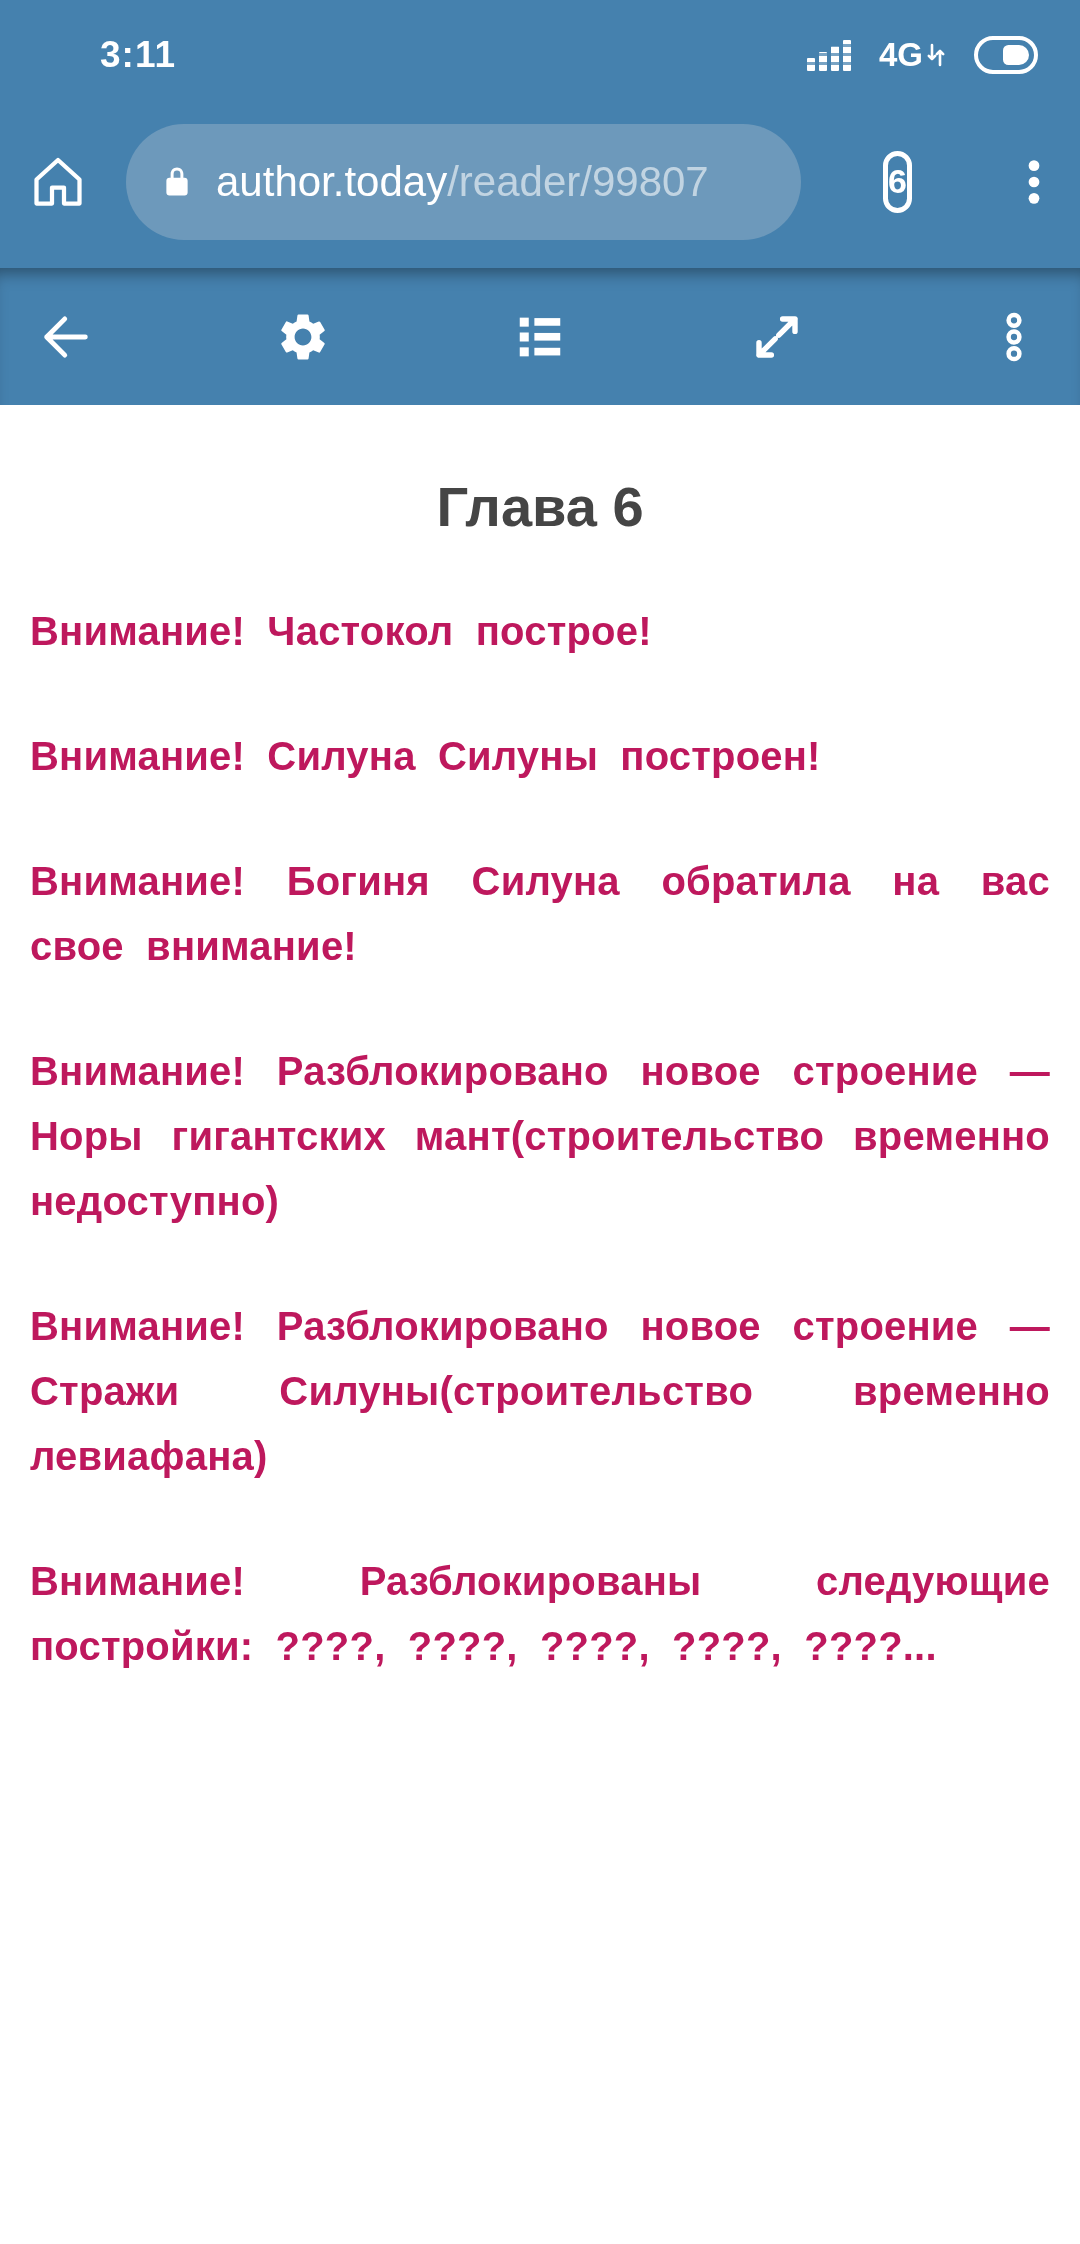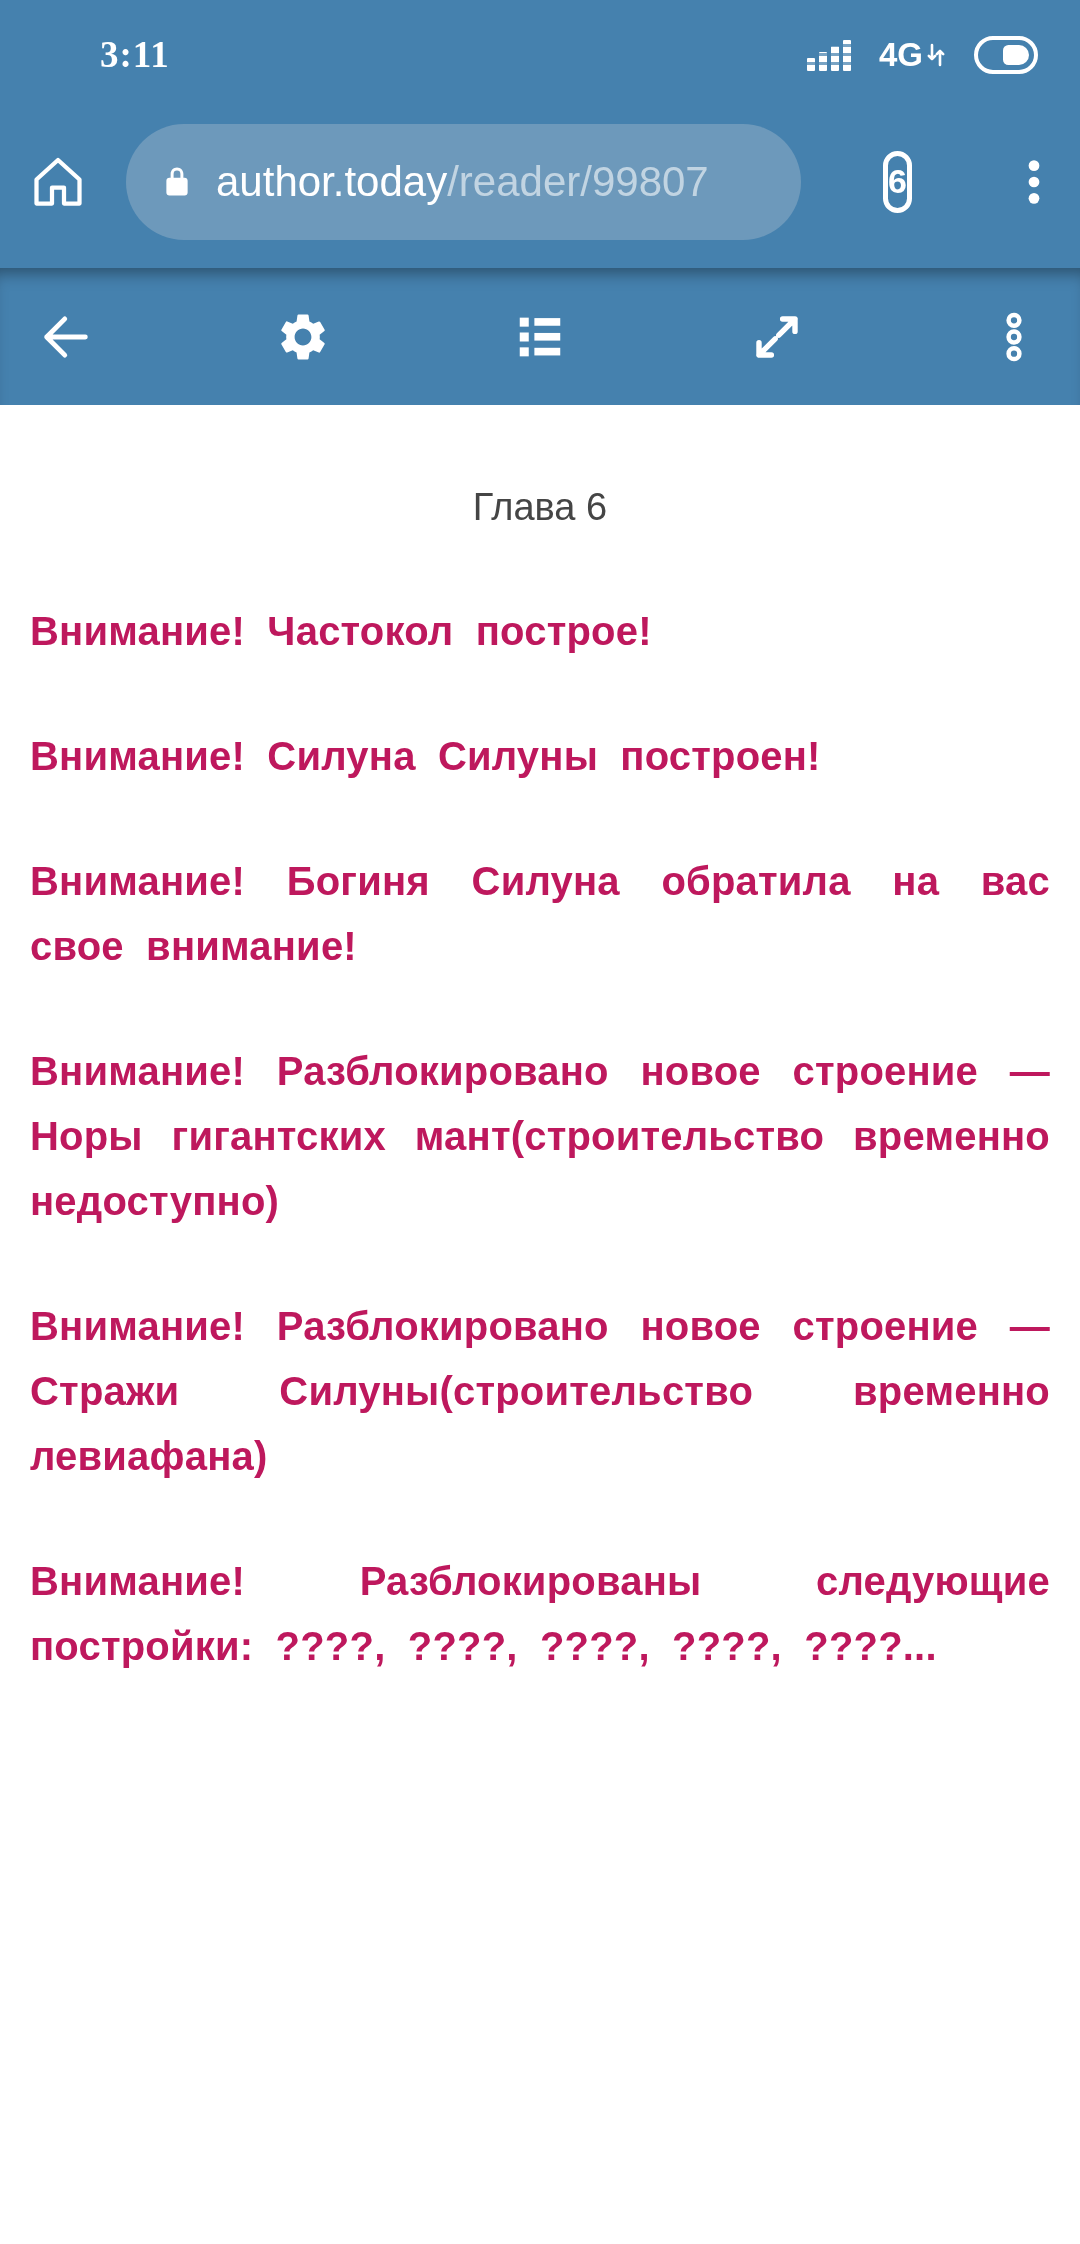--- a/index.html
+++ b/index.html
@@ -6,21 +6,21 @@
   .screen{
     width:1080px;height:2244px;overflow:hidden;position:relative;
     font-family:"Liberation Sans", sans-serif;background:#ffffff;
   }
   
   .status-bar{
     height:95px;background:#4581ae;display:flex;align-items:center;
     justify-content:space-between;padding:14px 42px 0 100px;box-sizing:border-box;
     color:#fff;
   }
-  .status-time{font-size:37px;font-weight:700;letter-spacing:1px;font-family:Liberation Serif, serif;}
+  .status-time{font-size:37px;font-weight:700;letter-spacing:1px;}
   .status-right{display:flex;align-items:center;gap:28px;}
   .signal{display:flex;align-items:flex-end;gap:4px;height:32px;}
   .signal .bar{
     width:8px;border-radius:1px;
     background:repeating-linear-gradient(to top,#fff 0 6px,rgba(255,255,255,.28) 6px 9px);
   }
   .network{display:flex;align-items:center;gap:3px;}
   .network-label{font-size:33px;font-weight:700;}
   .battery{position:relative;width:64px;height:38px;border:4px solid #fff;border-radius:19px;box-sizing:border-box;}
   .battery .charge{position:absolute;top:5px;bottom:5px;right:5px;width:26px;background:#fff;border-radius:6px 11px 11px 6px;}
@@ -43,21 +43,21 @@
   
   .reader-toolbar{
     height:137px;background:#4581ae;display:flex;align-items:center;
     justify-content:space-between;padding:0 36px;box-sizing:border-box;
     box-shadow:inset 0 14px 16px -9px rgba(0,0,0,.38);
   }
   .tool-btn{width:60px;height:60px;display:flex;align-items:center;justify-content:center;}
   
   .content{padding:40px 30px 0;box-sizing:border-box;}
   .book-header{font-size:43px;line-height:74px;color:#575757;text-align:center;font-weight:400;}
-  .chapter-heading{font-size:38px;line-height:60px;font-weight:400;color:#454545;text-align:center;margin:32px 0 62px;}
+  .chapter-heading{font-size:56px;line-height:60px;font-weight:700;color:#454545;text-align:center;margin:32px 0 62px;}
   .para{
     font-size:40px;line-height:65px;font-weight:700;color:#be185d;
     text-align:justify;margin:0 0 60px;word-spacing:11px;letter-spacing:.2px;
   }
   svg{display:block;}
 </style>
 </head>
 <body>
 
 <div class="screen">

